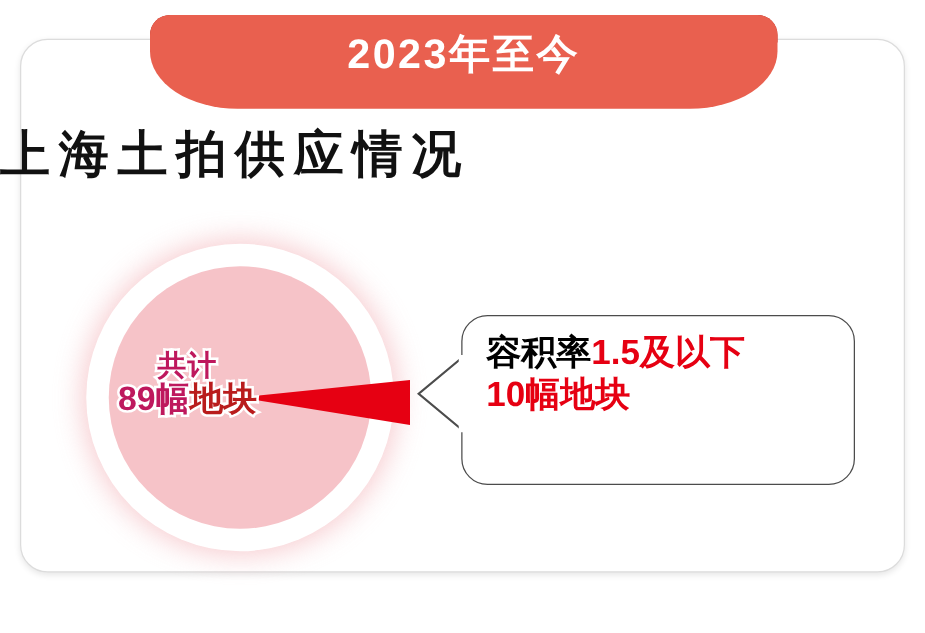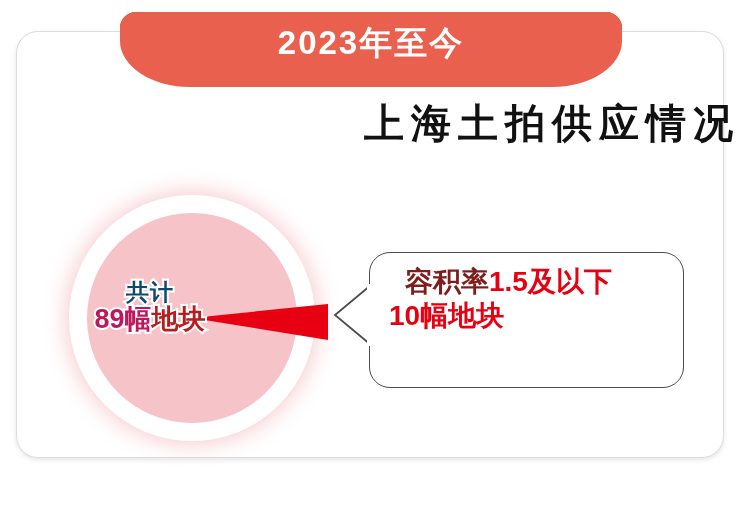--- a/index.html
+++ b/index.html
@@ -88,21 +88,21 @@
     letter-spacing: 2px;
     white-space: nowrap;
   }
 
   
   .main-title {
     position: absolute;
     left: 0px;
     top: 96px;
     width: 740px;
-    text-align: right;
+    text-align: left;
     color: #111111;
     font-size: 40px;
     font-weight: bold;
     letter-spacing: 7px;
     white-space: nowrap;
   }
 
   
   .pie-area {
     position: absolute;
@@ -154,21 +154,21 @@
     left: -2px;
     top: 92px;
     width: 180px;
     text-align: center;
     white-space: nowrap;
     line-height: 1.08;
   }
   .pie-caption .cap-top {
     font-size: 23px;
     font-weight: bold;
-    color: #0c4a6e;
+    color: #be185d;
     -webkit-text-stroke: 4px #ffffff;
     paint-order: stroke fill;
     letter-spacing: 1px;
   }
   .pie-caption .cap-bot {
     font-size: 27px;
     font-weight: bold;
     letter-spacing: 0px;
   }
   .pie-caption .cap-bot .num {
@@ -214,21 +214,21 @@
     top: 13px;
     width: 280px;
     white-space: nowrap;
     line-height: 1.22;
   }
   .callout-text .row {
     font-size: 28px;
     font-weight: bold;
     letter-spacing: 0px;
   }
-  .callout-text .blk { color: #7f1d1d; margin-left: 16px; }
+  .callout-text .blk { color: #000000; }
   .callout-text .red { color: #e60012; }
 
   
   .watermark {
     position: absolute;
     right: 12px;
     bottom: 6px;
     font-size: 13px;
     color: #b9b9b9;
     letter-spacing: 0px;

